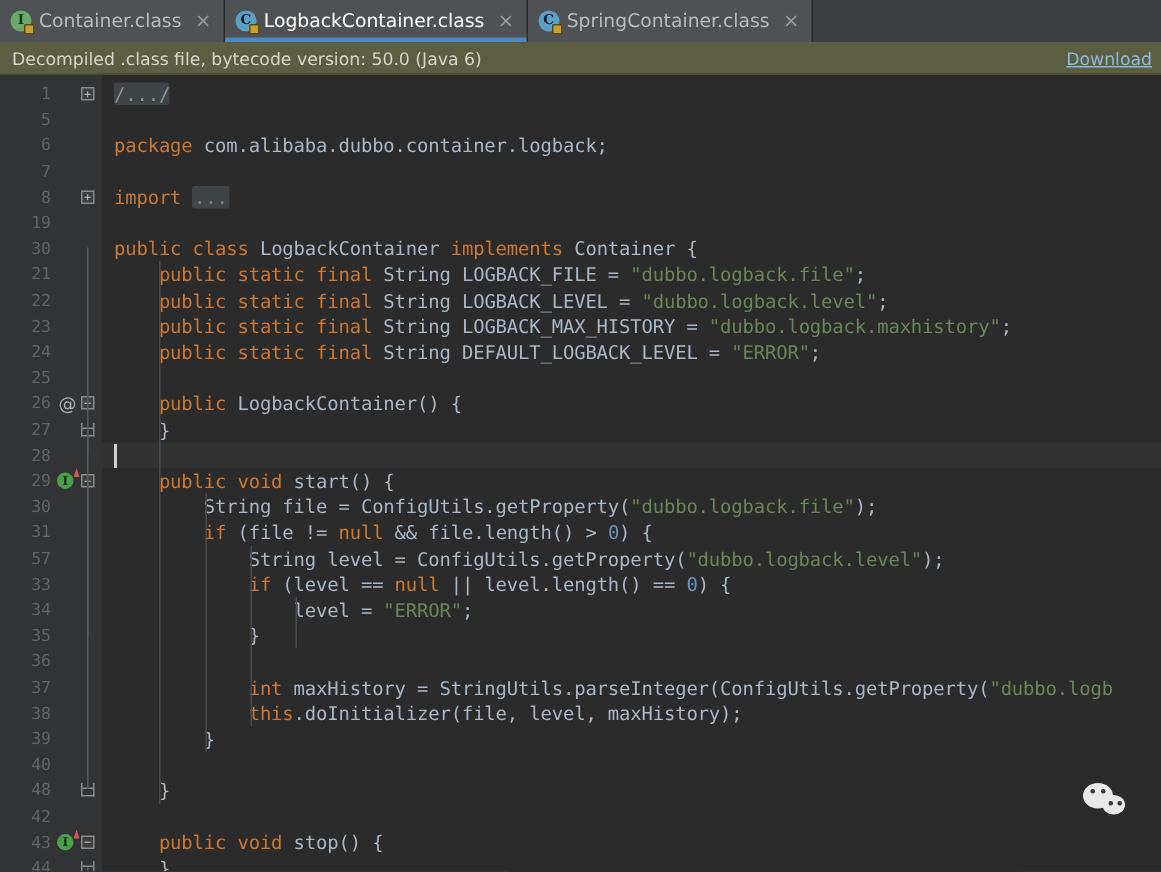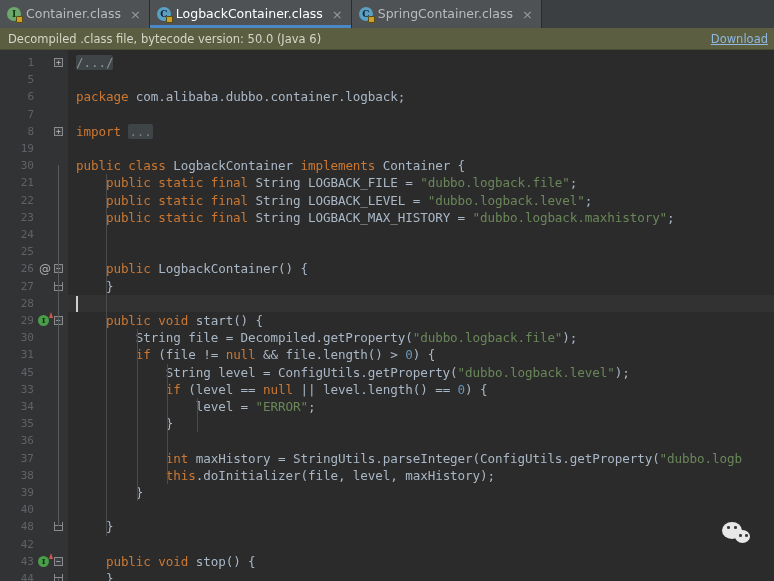--- a/index.html
+++ b/index.html
@@ -372,21 +372,21 @@
         <span class="gicon impl">I</span>
         <span class="foldbox">−</span>
       </div>
       <div class="row" style="top: 279.2px;">
         <span class="lnum">30</span>
       </div>
       <div class="row" style="top: 296.4px;">
         <span class="lnum">31</span>
       </div>
       <div class="row" style="top: 313.6px;">
-        <span class="lnum">45</span>
+        <span class="lnum">57</span>
       </div>
       <div class="row" style="top: 330.8px;">
         <span class="lnum">33</span>
       </div>
       <div class="row" style="top: 348px;">
         <span class="lnum">34</span>
       </div>
       <div class="row" style="top: 365.2px;">
         <span class="lnum">35</span>
       </div>
@@ -450,37 +450,40 @@
       </div>
       <div class="row" style="top: 124.4px;">
         <span class="code"><span class="kw">    public static final </span><span class="plain">String LOGBACK_FILE = </span><span class="str">"dubbo.logback.file"</span><span class="plain">;</span></span>
       </div>
       <div class="row" style="top: 158.8px;">
         <span class="code"><span class="kw">    public static final </span><span class="plain">String LOGBACK_MAX_HISTORY = </span><span class="str">"dubbo.logback.maxhistory"</span><span class="plain">;</span></span>
       </div>
       <div class="row" style="top: 141.6px;">
         <span class="code"><span class="kw">    public static final </span><span class="plain">String LOGBACK_LEVEL = </span><span class="str">"dubbo.logback.level"</span><span class="plain">;</span></span>
       </div>
+      <div class="row" style="top: 176px;">
+        <span class="code"><span class="kw">    public static final </span><span class="plain">String DEFAULT_LOGBACK_LEVEL = </span><span class="str">"ERROR"</span><span class="plain">;</span></span>
+      </div>
       <div class="row" style="top: 193.2px;">
         <span class="code"></span>
       </div>
       <div class="row" style="top: 210.4px;">
         <span class="code"><span class="kw">    public </span><span class="plain">LogbackContainer() {</span></span>
       </div>
       <div class="row" style="top: 227.6px;">
         <span class="code"><span class="plain">    }</span></span>
       </div>
       <div class="row current" style="top: 244.8px;">
         <span class="code"></span>
       </div>
       <div class="row" style="top: 262px;">
         <span class="code"><span class="kw">    public void </span><span class="plain">start() {</span></span>
       </div>
       <div class="row" style="top: 279.2px;">
-        <span class="code"><span class="plain">        String file = Decompiled.getProperty(</span><span class="str">"dubbo.logback.file"</span><span class="plain">);</span></span>
+        <span class="code"><span class="plain">        String file = ConfigUtils.getProperty(</span><span class="str">"dubbo.logback.file"</span><span class="plain">);</span></span>
       </div>
       <div class="row" style="top: 296.4px;">
         <span class="code"><span class="kw">        if </span><span class="plain">(file != </span><span class="kw">null </span><span class="plain">&amp;&amp; file.length() &gt; </span><span class="num">0</span><span class="plain">) {</span></span>
       </div>
       <div class="row" style="top: 313.6px;">
         <span class="code"><span class="plain">            String level = ConfigUtils.getProperty(</span><span class="str">"dubbo.logback.level"</span><span class="plain">);</span></span>
       </div>
       <div class="row" style="top: 330.8px;">
         <span class="code"><span class="kw">            if </span><span class="plain">(level == </span><span class="kw">null </span><span class="plain">|| level.length() == </span><span class="num">0</span><span class="plain">) {</span></span>
       </div>

